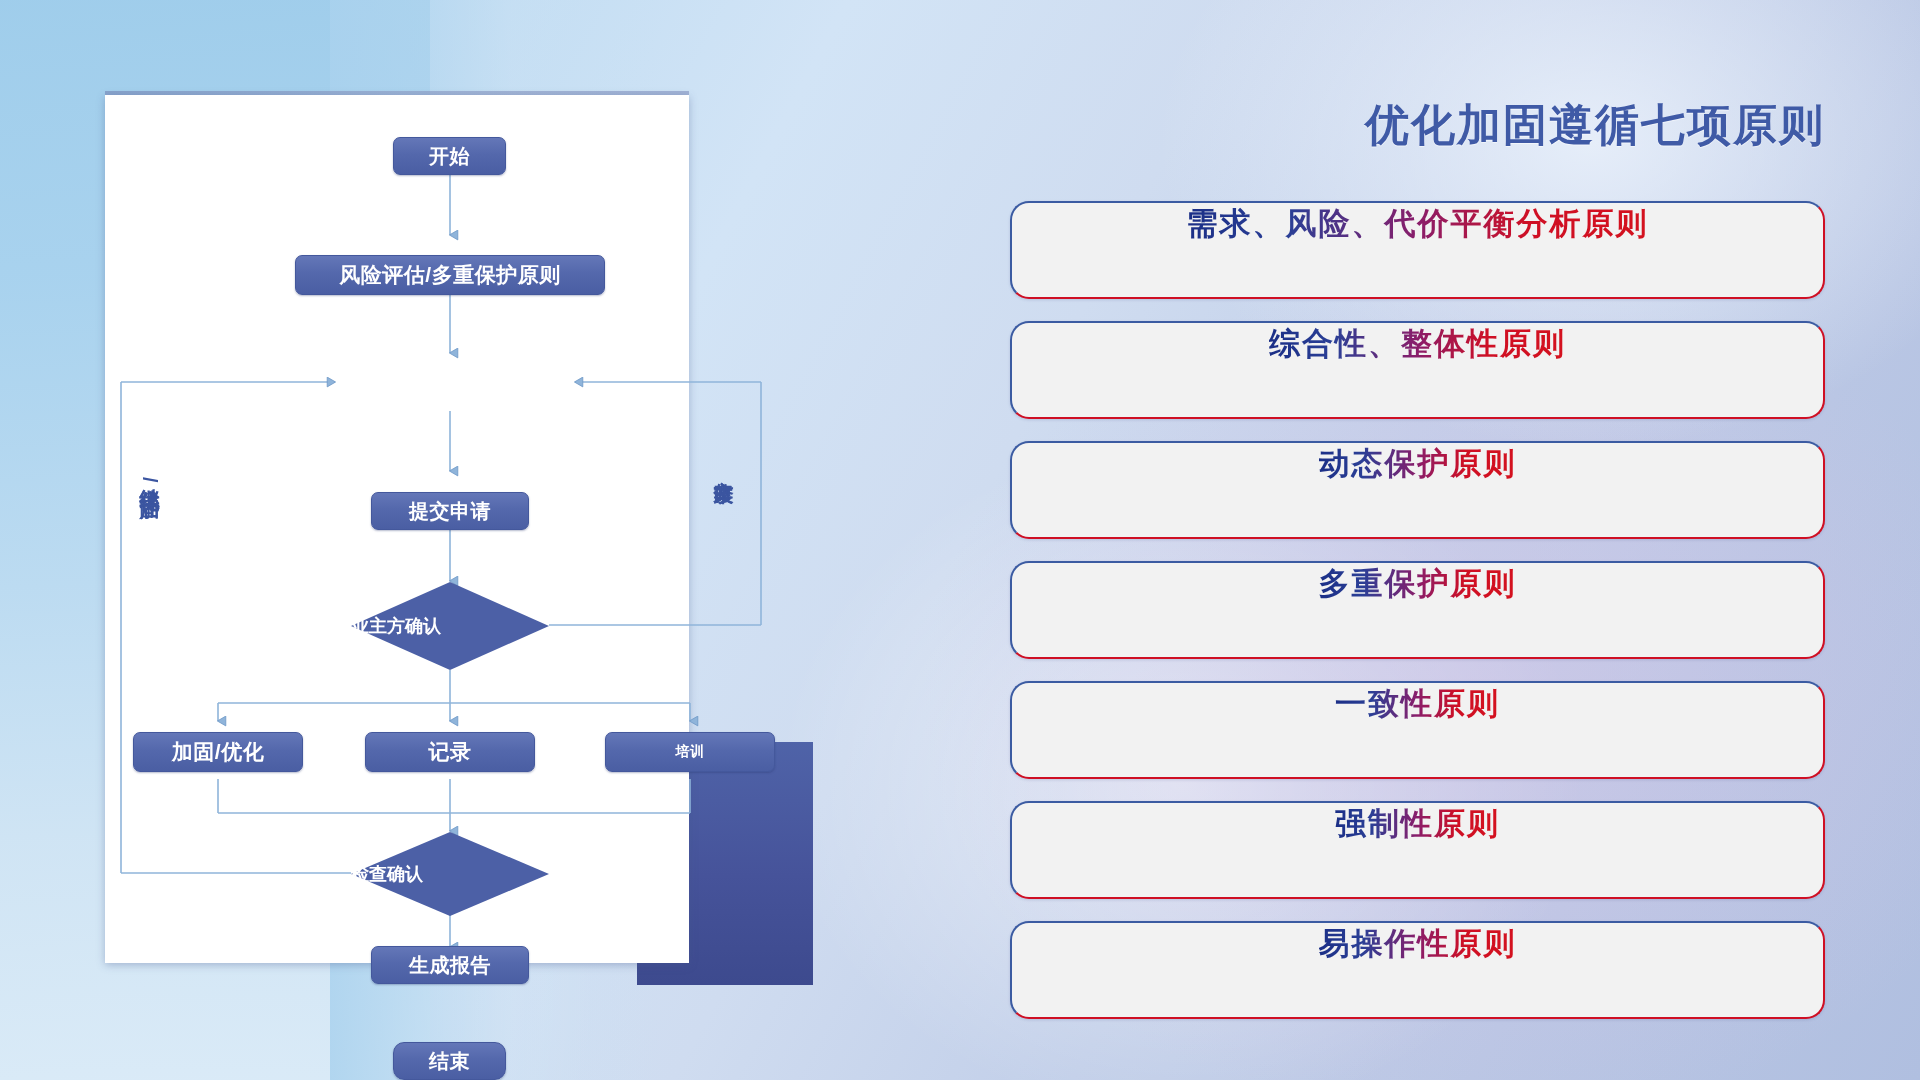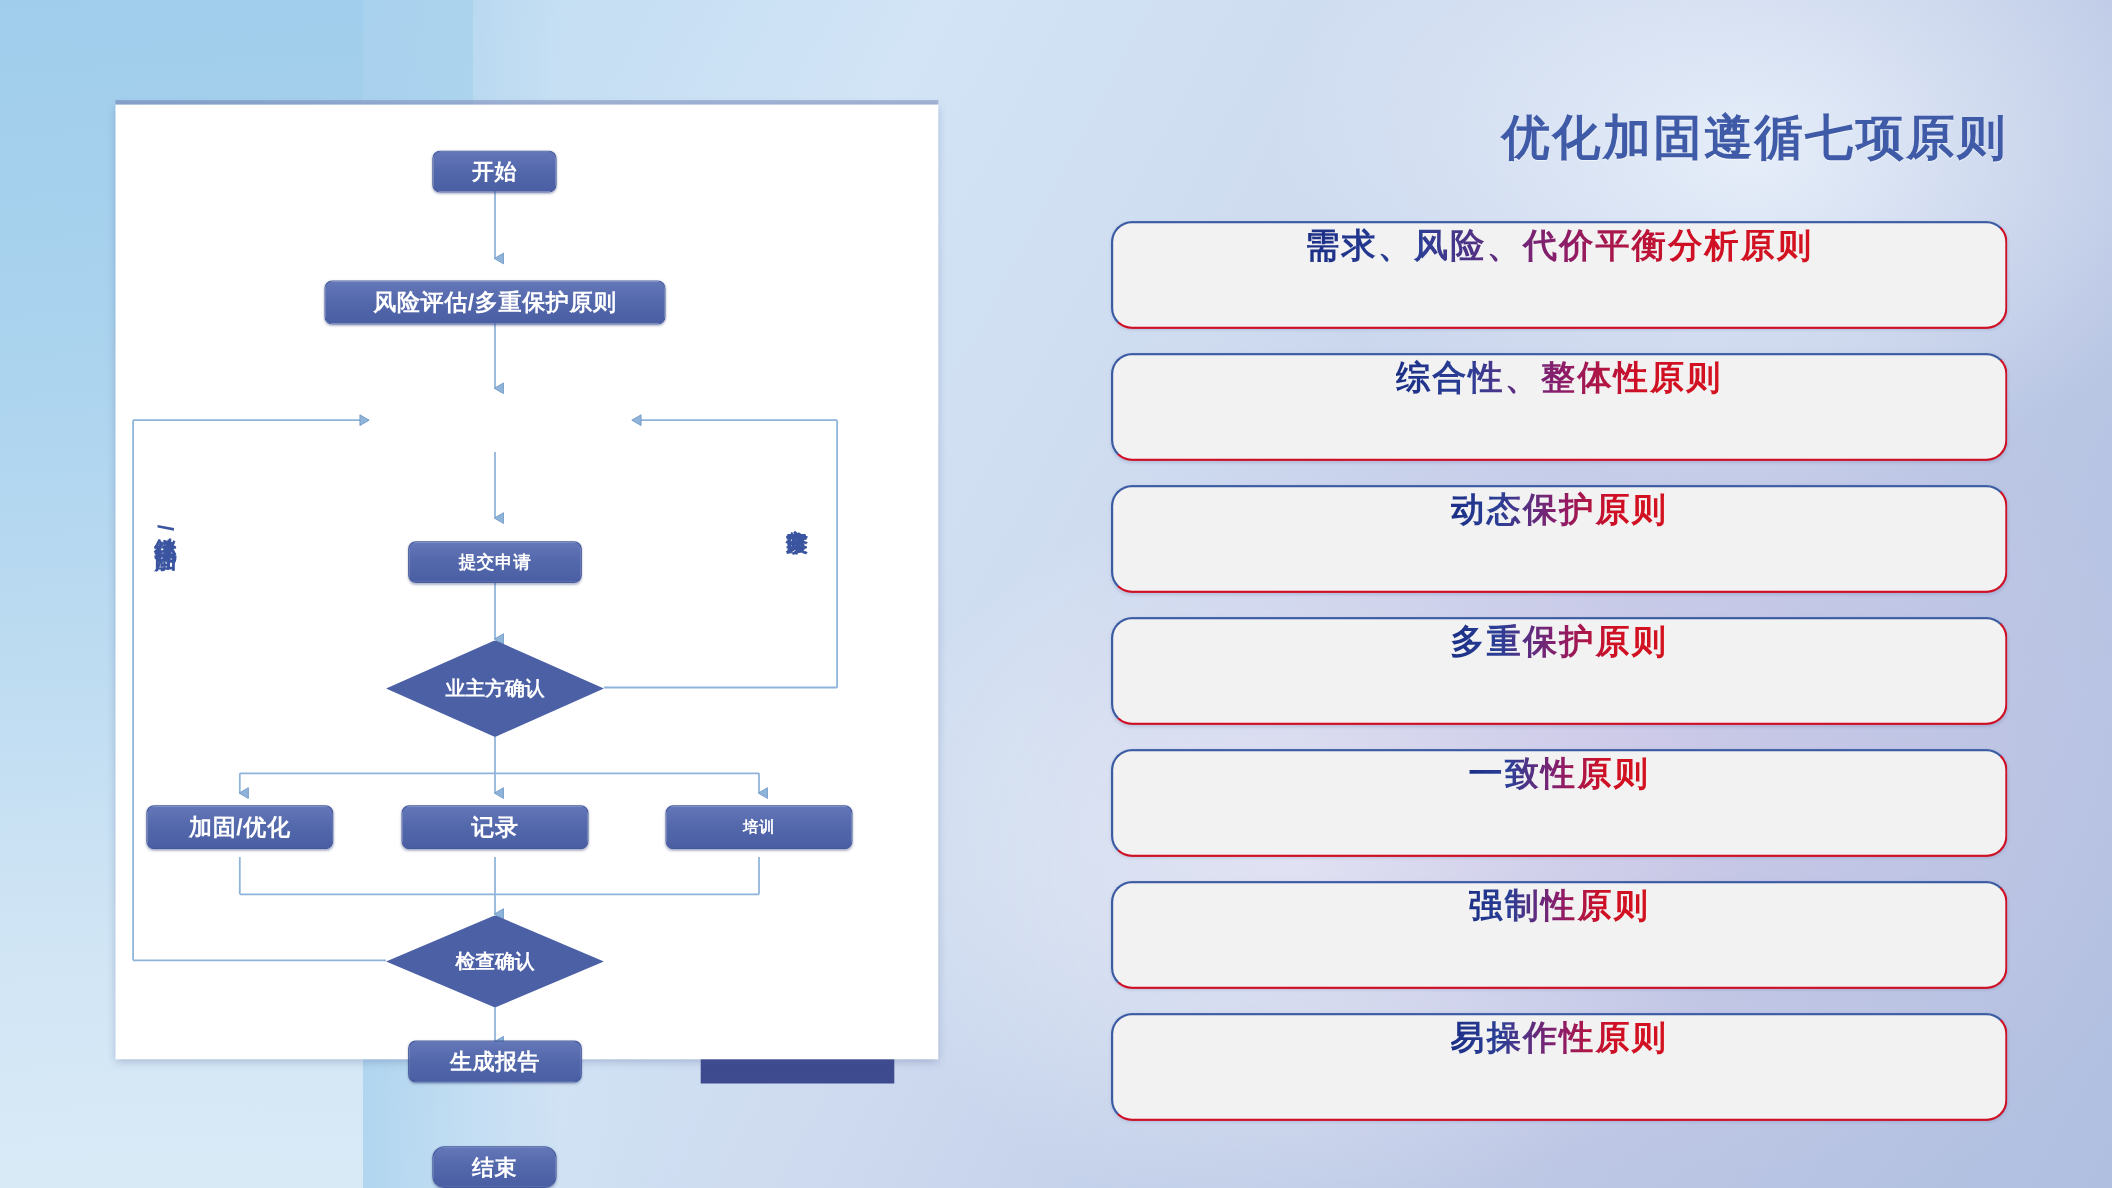--- a/index.html
+++ b/index.html
@@ -50,21 +50,21 @@
     left: 637px;
     top: 742px;
     width: 176px;
     height: 243px;
     background: linear-gradient(180deg, #4f63a8 0%, #46539a 55%, #3d4a8e 100%);
   }
   .chart-card {
     position: absolute;
     left: 105px;
     top: 95px;
-    width: 748px;
+    width: 584px;
     height: 868px;
     background: #ffffff;
     box-shadow: 0 2px 8px rgba(70,85,140,0.35);
   }
   .chart-card-topline {
     position: absolute;
     left: 0; top: -4px;
     width: 100%; height: 4px;
     background: linear-gradient(90deg, rgba(110,125,175,0.55), rgba(140,155,195,0.65), rgba(115,130,180,0.5));
   }
@@ -88,21 +88,20 @@
     font-weight: bold;
     letter-spacing: 0.5px;
     box-shadow: 0 1px 2px rgba(40,55,110,0.35);
     white-space: nowrap;
   }
 
   .diamond-wrap {
     position: absolute;
     display: flex;
     align-items: center;
-    justify-content: center;
   }
   .diamond-shape {
     position: absolute;
     inset: 0;
     background: #4c60a6;
     clip-path: polygon(50% 0%, 100% 50%, 50% 100%, 0% 50%);
   }
   .diamond-label {
     position: relative;
     color: #ffffff;
@@ -235,21 +234,21 @@
 
       <div class="node" style="left:288px; top:42px; width:113px; height:38px; font-size:20px;">
         <span>开始</span>
       </div>
 
       <div class="node" style="left:190px; top:160px; width:310px; height:40px; font-size:21px;">
         <span>风险评估/多重保护原则</span>
       </div>
 
 
-      <div class="node" style="left:266px; top:397px; width:158px; height:38px; font-size:16px;">
+      <div class="node" style="left:266px; top:397px; width:158px; height:38px; font-size:20px;">
         <span>提交申请</span>
       </div>
 
       <div class="diamond-wrap" style="left:246px; top:487px; width:198px; height:88px;">
         <div class="diamond-shape"></div>
         <div class="diamond-label" style="font-size:18px;">业主方确认</div>
       </div>
 
       <div class="node" style="left:28px; top:637px; width:170px; height:40px; font-size:21px;">
         <span>加固/优化</span>

